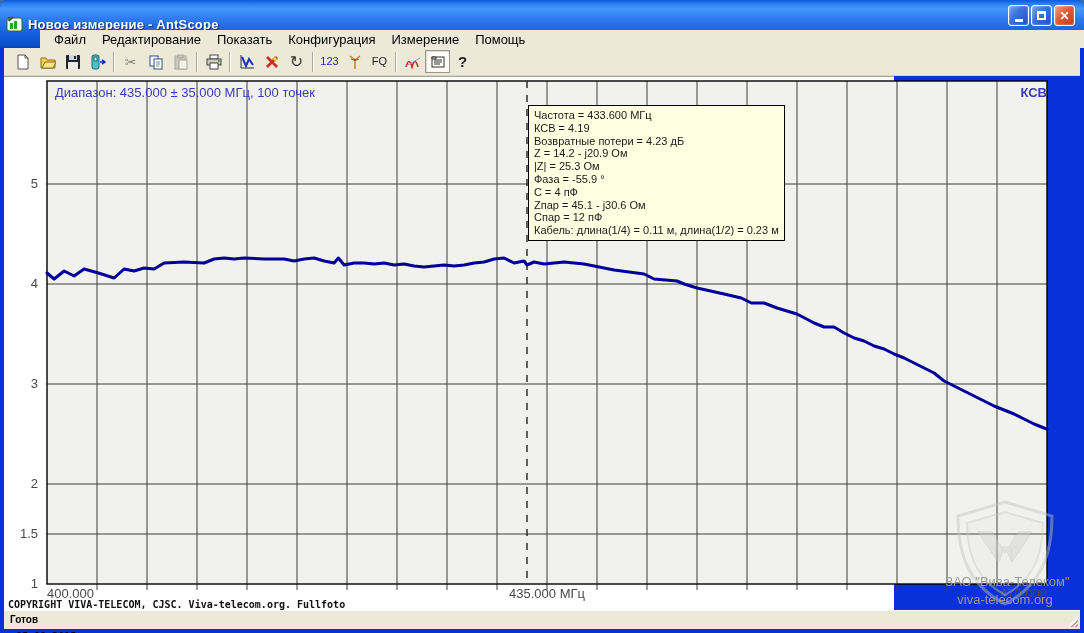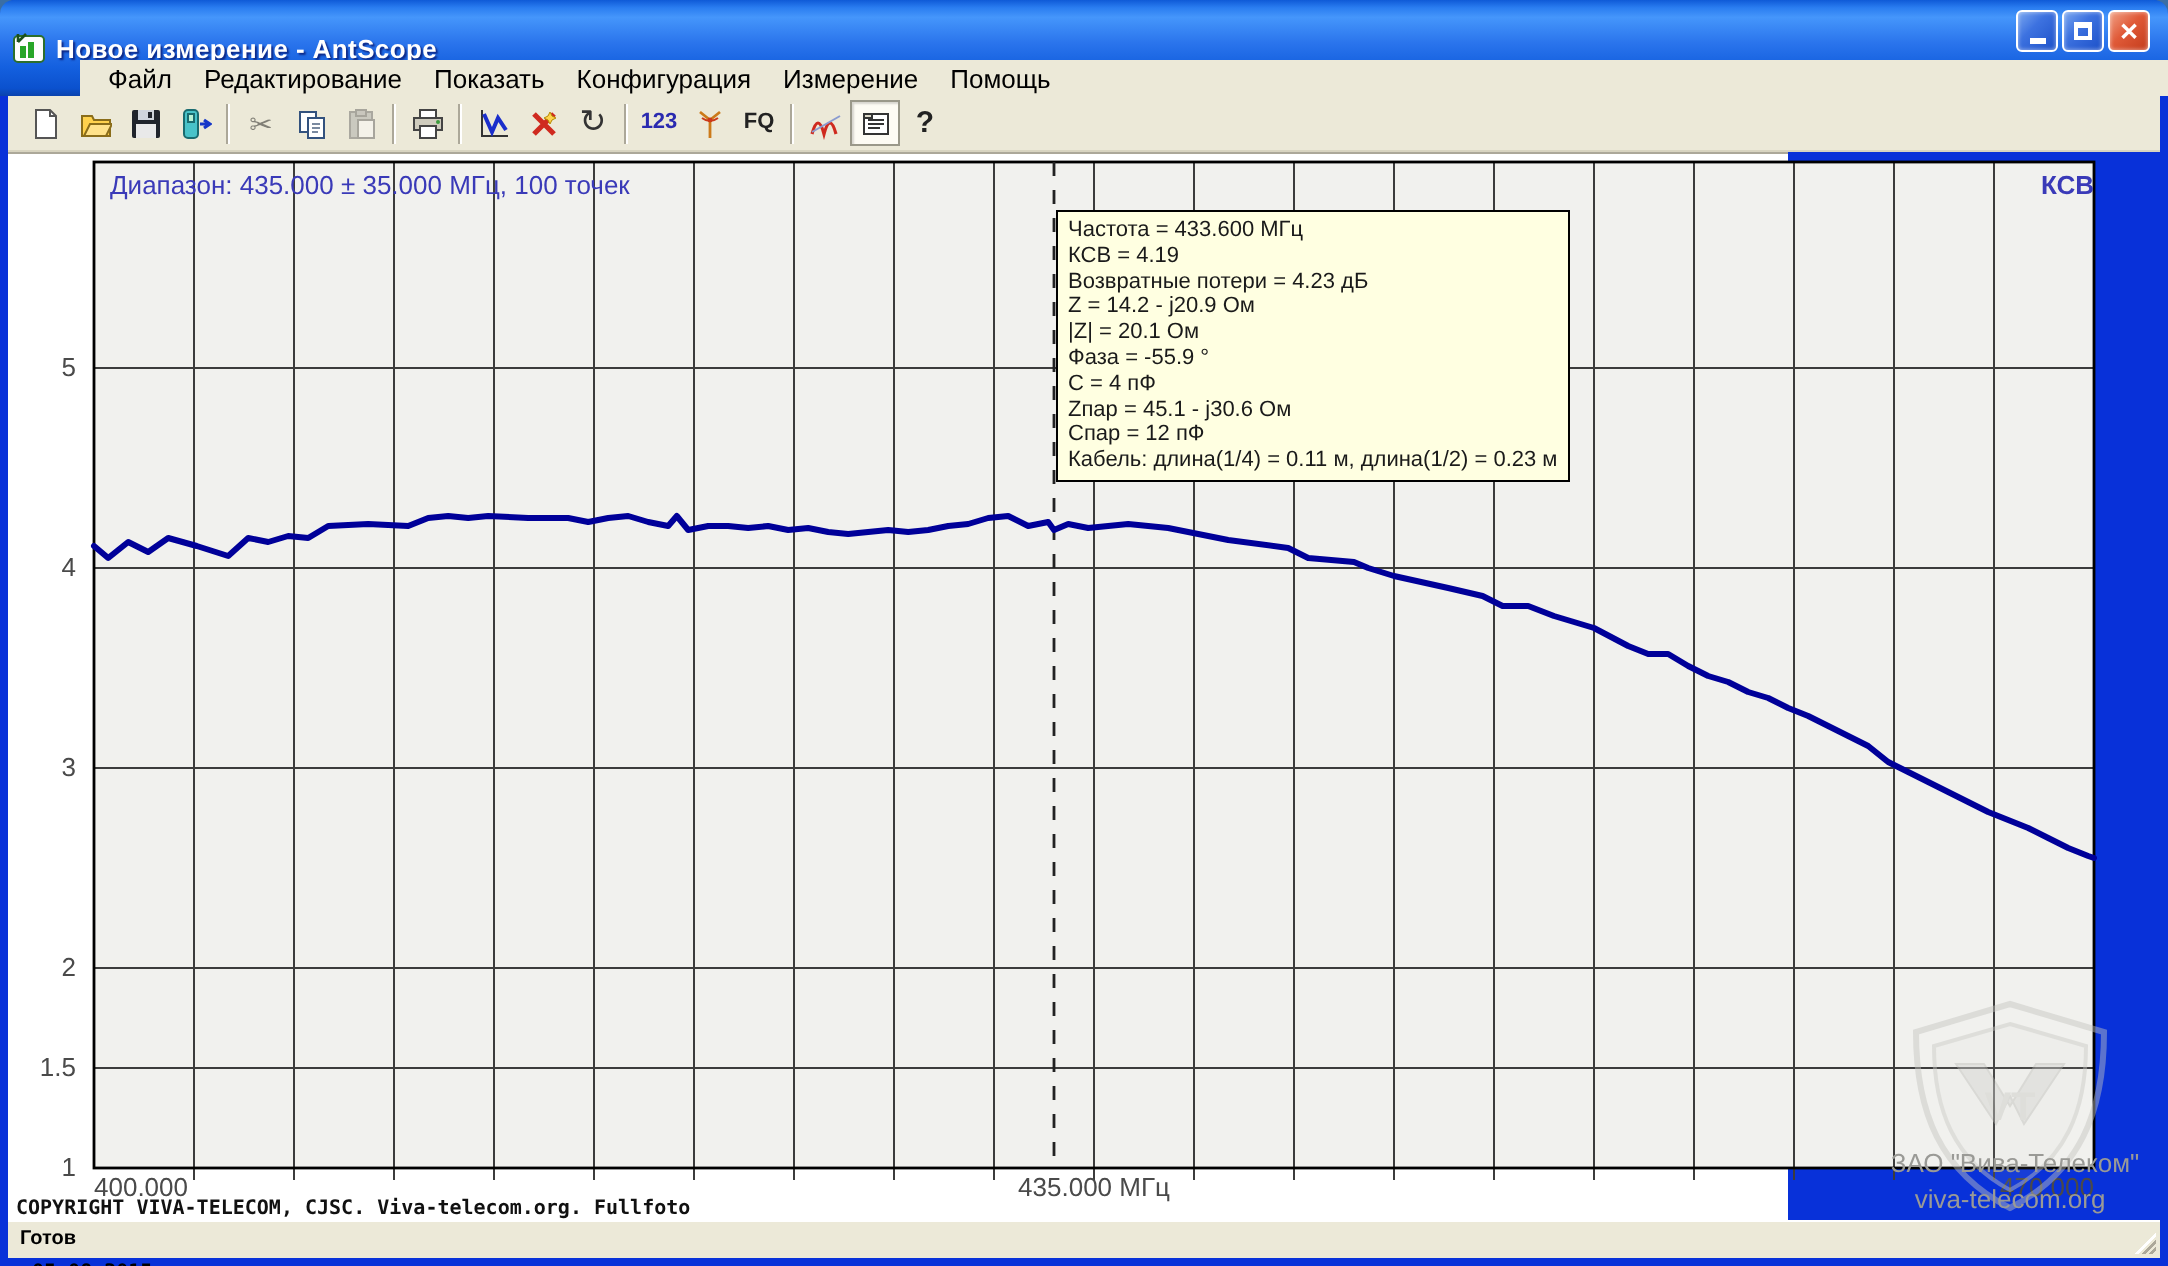--- a/index.html
+++ b/index.html
@@ -35,21 +35,21 @@
     background:#ece9d8; border-bottom:1px solid #d8d4c0; display:flex;
     align-items:center; padding-left:6px; }
   .tbtn { width:25px; height:23px; display:flex; align-items:center; justify-content:center;
     border:1px solid transparent; }
   .tbtn.disabled { opacity:.45; filter:grayscale(1); }
   .tbtn.pressed { background:#fdfbf4; border:1px solid #9a988a;
     box-shadow:inset 1px 1px 1px rgba(0,0,0,.15); }
   .tsep { width:2px; height:20px; margin:0 3px;
     border-left:1px solid #aca899; border-right:1px solid #fff; }
   .glyph { font-size:14px; line-height:1; }
-  .glyph.small { font-size:11px; font-weight:bold; }
+  .glyph.small { font-size:11px; font-weight:normal; }
 
   
   #client { position:absolute; left:4px; top:76px; width:890px; height:534px;
     background:#ffffff; border-top:1px solid #aca899; }
   #plot-svg { position:absolute; left:0; top:0; }
   .ytick { position:absolute; left:0; width:38px; text-align:right; font-size:13px;
     color:#4a4a4a; height:16px; line-height:16px; padding-right:4px; }
   .xtick { position:absolute; top:509px; font-size:13px; color:#4a4a4a; white-space:nowrap; }
   #range-label { position:absolute; left:51px; top:8px; font-size:13px; color:#3a3ab8; }
   #mode-label { position:absolute; left:943px; width:100px; text-align:right; top:8px;
@@ -283,21 +283,21 @@
     <div id="xticks">
         <div class="xtick" style="left: 43px;">400.000</div>
         <div class="xtick" style="left: 483px; width: 120px; text-align: center;">435.000 МГц</div>
         <div class="xtick" style="left: 953px; width: 90px; text-align: right;">470.000</div>
       </div>
     <div id="tooltip-box">
         <div>Частота = 433.600 МГц</div>
         <div>КСВ = 4.19</div>
         <div>Возвратные потери = 4.23 дБ</div>
         <div>Z = 14.2 - j20.9 Ом</div>
-        <div>|Z| = 20.1 Ом</div>
+        <div>|Z| = 25.3 Ом</div>
         <div>Фаза = -55.9 °</div>
         <div>C = 4 пФ</div>
         <div>Zпар = 45.1 - j30.6 Ом</div>
         <div>Спар = 12 пФ</div>
         <div>Кабель: длина(1/4) = 0.11 м, длина(1/2) = 0.23 м</div>
       </div>
   </div>
 
   <div id="wm-copyright">COPYRIGHT VIVA-TELECOM, CJSC. Viva-telecom.org. Fullfoto</div>
   <svg id="wm-shield" width="115" height="112" viewBox="0 0 115 112">

